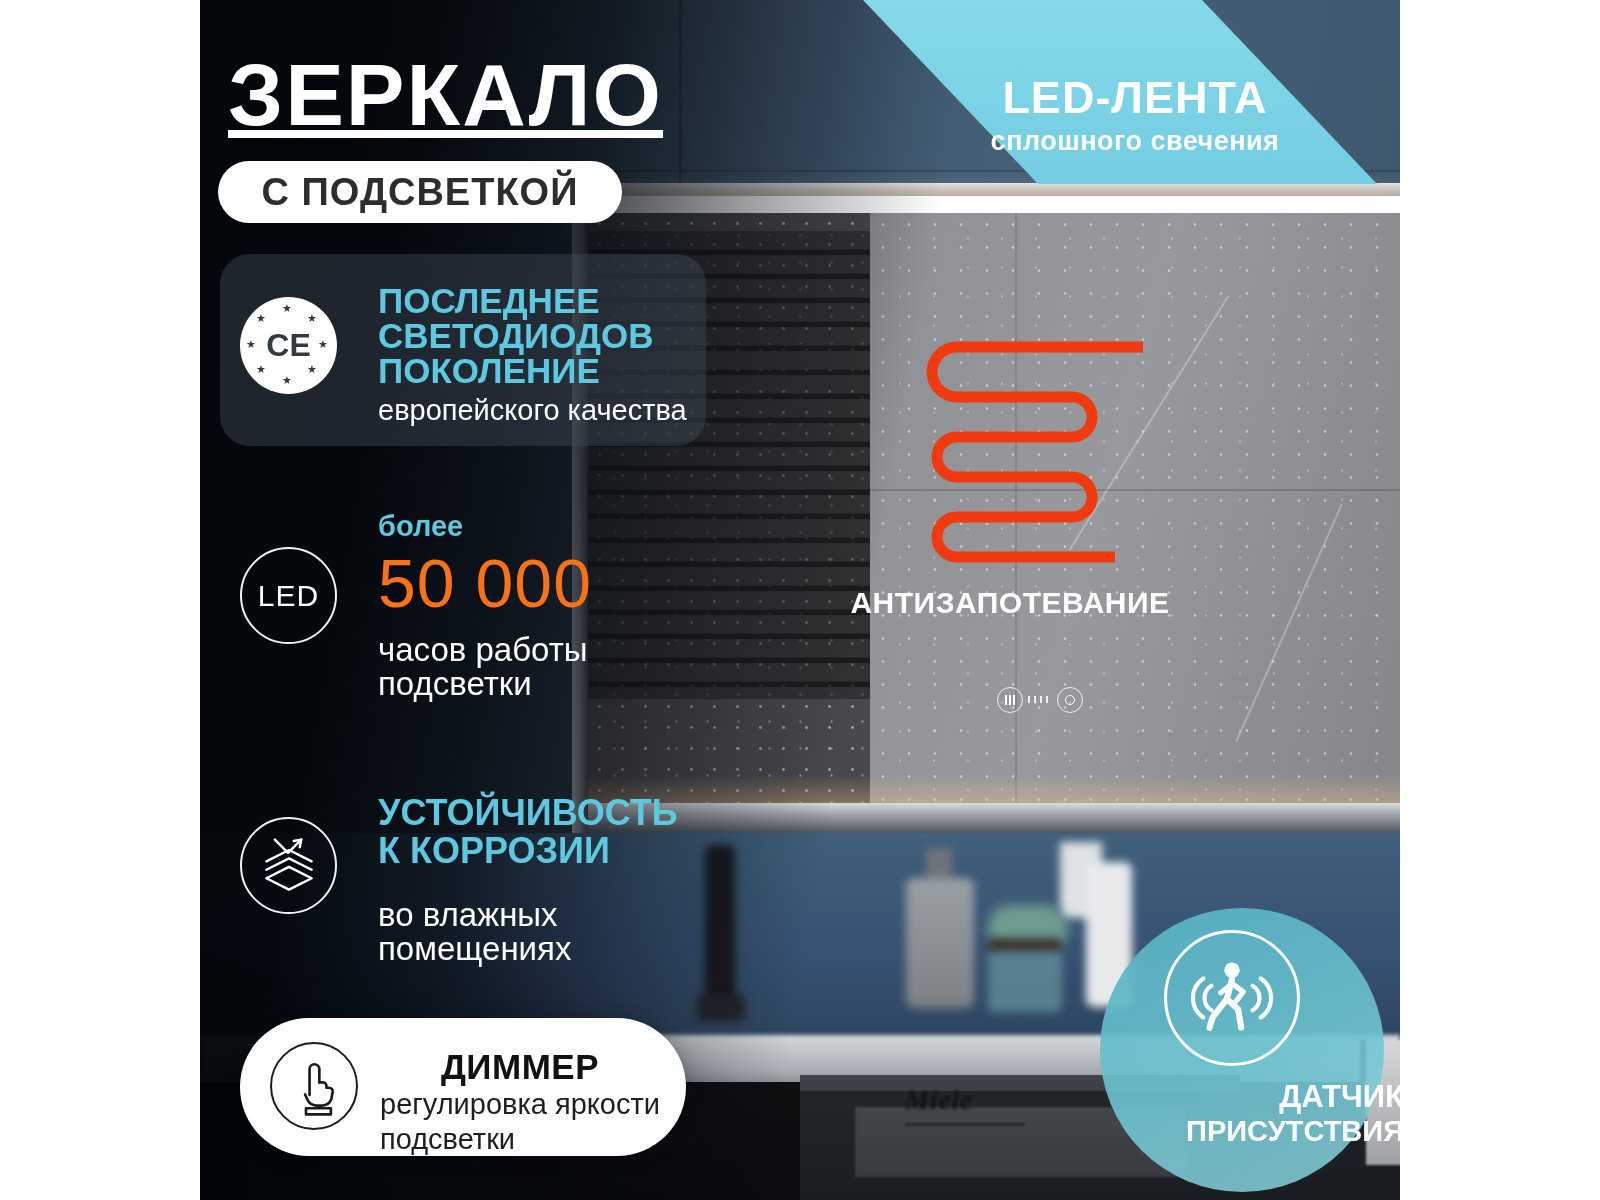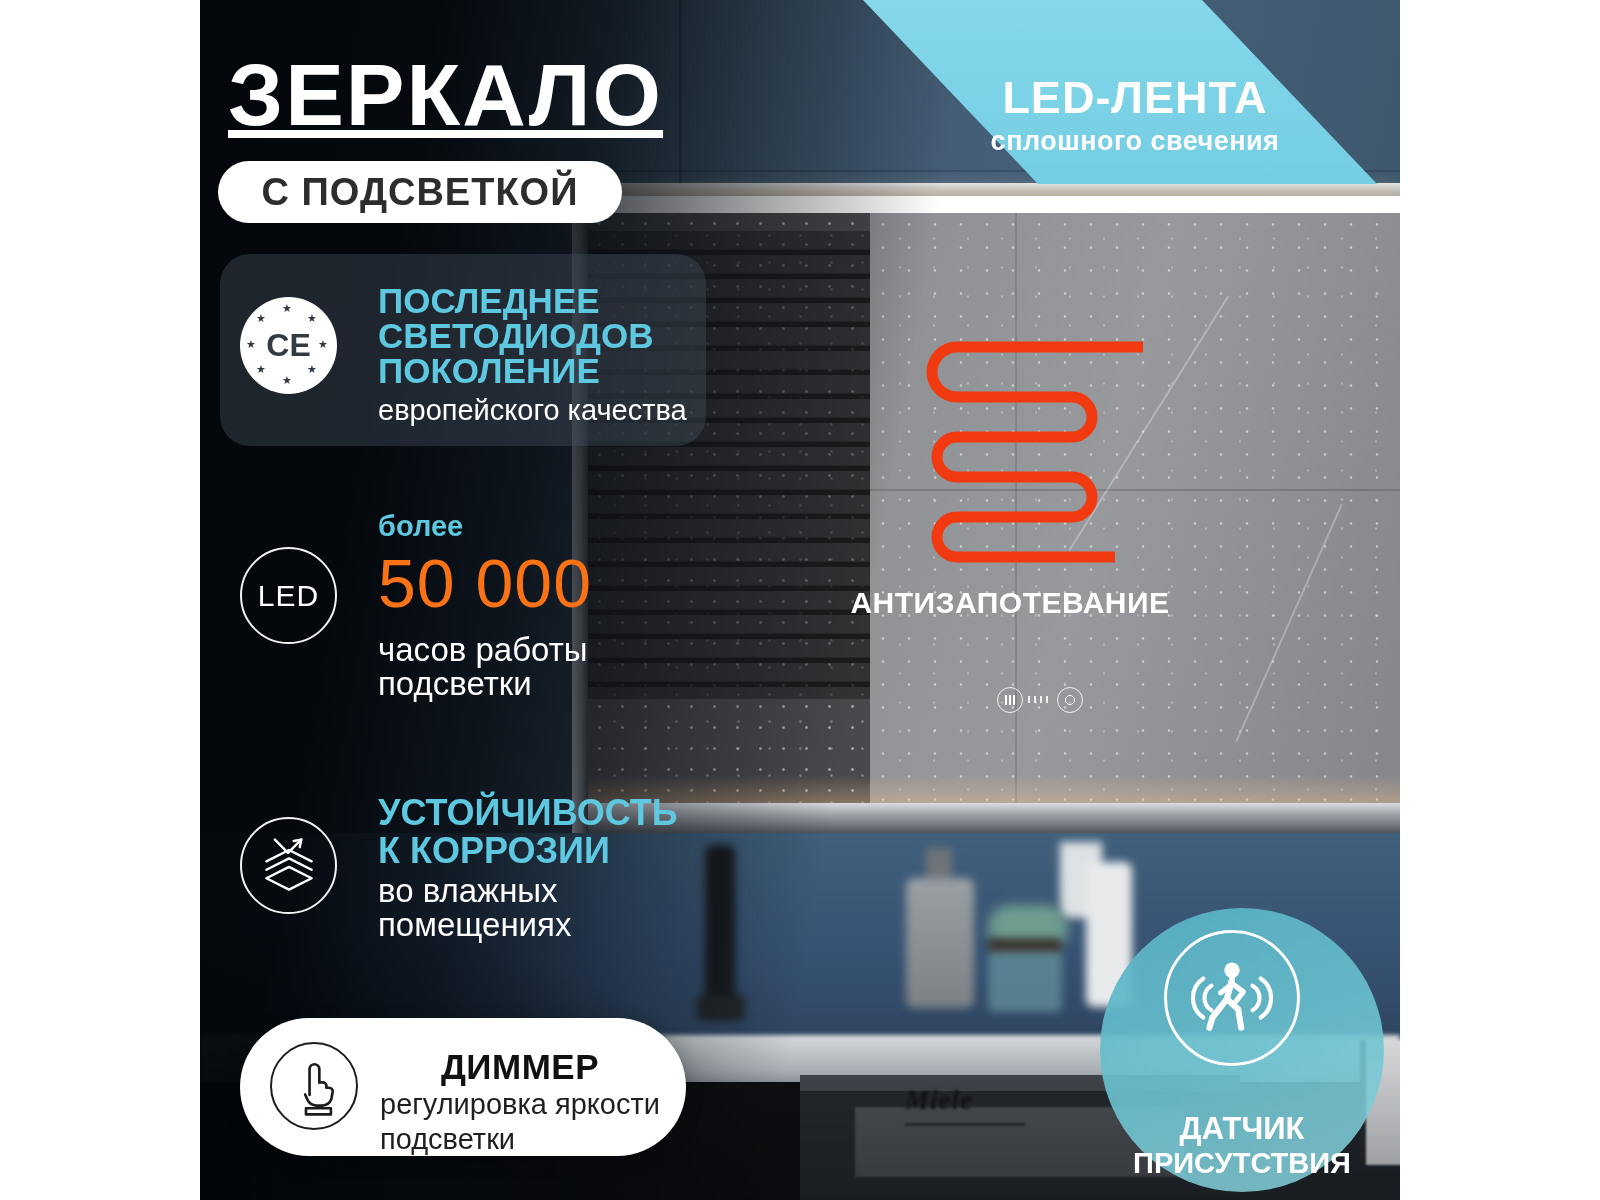--- a/index.html
+++ b/index.html
@@ -80,21 +80,21 @@
   .banner-sub{font-size:27px;font-weight:700;margin-top:6px;letter-spacing:.5px;}
   
   .squiggle{position:absolute;left:0;top:0;z-index:7;}
   .antifog{position:absolute;left:650px;top:586px;width:320px;text-align:center;color:#fff;
     font-size:30px;font-weight:800;letter-spacing:.5px;z-index:7;}
   
   .badge{position:absolute;left:900px;top:908px;width:284px;height:284px;border-radius:50%;z-index:8;
     background:linear-gradient(160deg,rgba(86,176,194,.95) 0%,rgba(109,195,209,.9) 55%,rgba(141,213,223,.84) 100%);}
   .badge-ring{position:absolute;left:64px;top:22px;width:136px;height:136px;border:3px solid #fff;
     border-radius:50%;box-sizing:border-box;display:flex;align-items:center;justify-content:center;}
-  .badge-text{position:absolute;left:-20px;right:-20px;top:172px;text-align:center;color:#fff;font-weight:800;margin-top:32px;}
+  .badge-text{position:absolute;left:-20px;right:-20px;top:172px;text-align:right;color:#fff;font-weight:800;}
   .badge-line1{font-size:31px;line-height:1.1;}
   .badge-line2{font-size:29px;line-height:1.2;}
   
   .title{position:absolute;left:28px;top:44px;color:#fff;font-size:88px;font-weight:800;
     letter-spacing:2px;z-index:10;text-decoration:underline;}
   .pill{position:absolute;left:18px;top:161px;width:404px;height:62px;border-radius:31px;background:#fff;
     display:flex;align-items:center;justify-content:center;z-index:10;}
   .pill span{color:#2d2d2d;font-size:38px;font-weight:700;letter-spacing:1px;}
   .glass-card{position:absolute;left:20px;top:254px;width:486px;height:192px;border-radius:30px;
     background:rgba(66,78,92,.42);z-index:9;}
@@ -253,21 +253,21 @@
         <path d="M11 39 L35 27 L59 39"></path>
         <path d="M11 30 L35 18 L59 30"></path>
         <path d="M20 7 L34 21 L48 7"></path>
         <path d="M48 7 l-8 1.5 M48 7 l-1.5 8"></path>
       </g>
     </svg>
   </div>
   <div class="feat-text" style="top:794px;">
     <span class="cyan-line" style="font-size:36px;line-height:38px;">УСТОЙЧИВОСТЬ</span>
     <span class="cyan-line" style="font-size:36px;line-height:38px;">К КОРРОЗИИ</span>
-    <span class="white-line" style="font-size:33px;line-height:34px;margin-top:4px;">во влажных</span>
+    <span class="white-line" style="font-size:33px;line-height:34px;margin-top:28px;">во влажных</span>
     <span class="white-line" style="font-size:33px;line-height:34px;">помещениях</span>
   </div>
 
   <div class="dimmer">
     <div class="dimmer-circle">
       <svg width="58" height="64" viewBox="0 0 60 72">
         <g stroke="#1c1c1c" stroke-width="3" fill="none" stroke-linecap="round" stroke-linejoin="round">
           <path d="M25 46 V17 a5.5 5.5 0 0 1 11 0 v15"></path>
           <path d="M36 32 h4 a4 4 0 0 1 4 4 v2 h3 a4 4 0 0 1 4 4.5 l-1.5 8.5 a11.5 11.5 0 0 1 -11.3 7 h-5.2 a11.5 11.5 0 0 1 -10.6 -7 l-2.4 -5.5"></path>
           <rect x="21" y="61" width="28" height="7"></rect>

